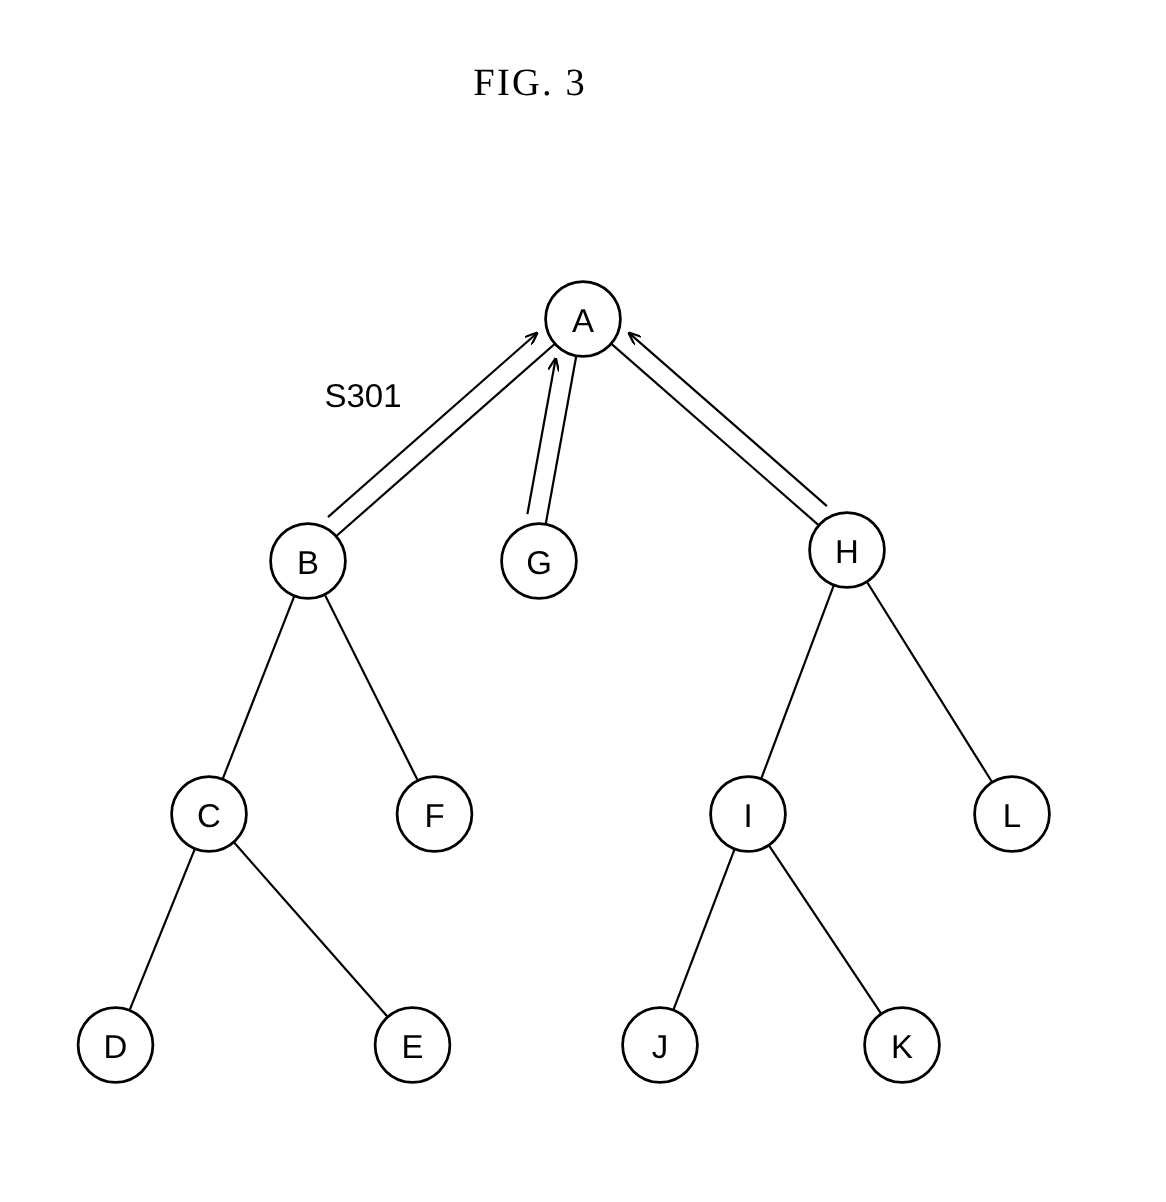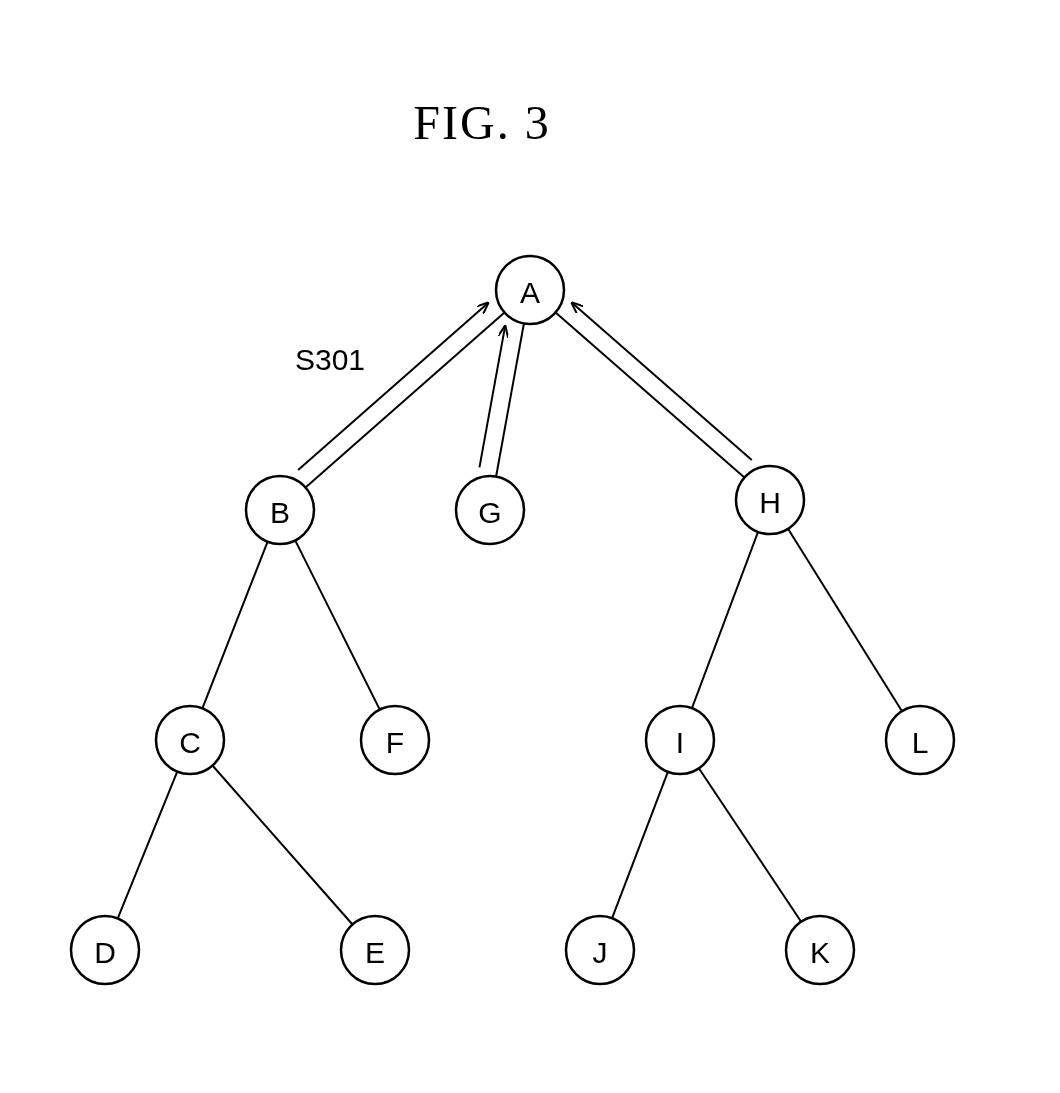--- a/index.html
+++ b/index.html
@@ -9,23 +9,22 @@
     height: 1093px;
     background: #fff;
     font-family: "Times New Roman", serif;
   }
   .title {
     position: absolute;
     top: 55px;
     left: 0;
     width: 964px;
     text-align: center;
-    font-size: 48px;
+    font-size: 35px;
     letter-spacing: 2px;
-    margin-top: 40px;
   }
   svg {
     position: absolute;
     top: 0;
     left: 0;
   }
   .node-label {
     font-family: Arial, Helvetica, sans-serif;
     font-size: 30px;
     text-anchor: middle;

